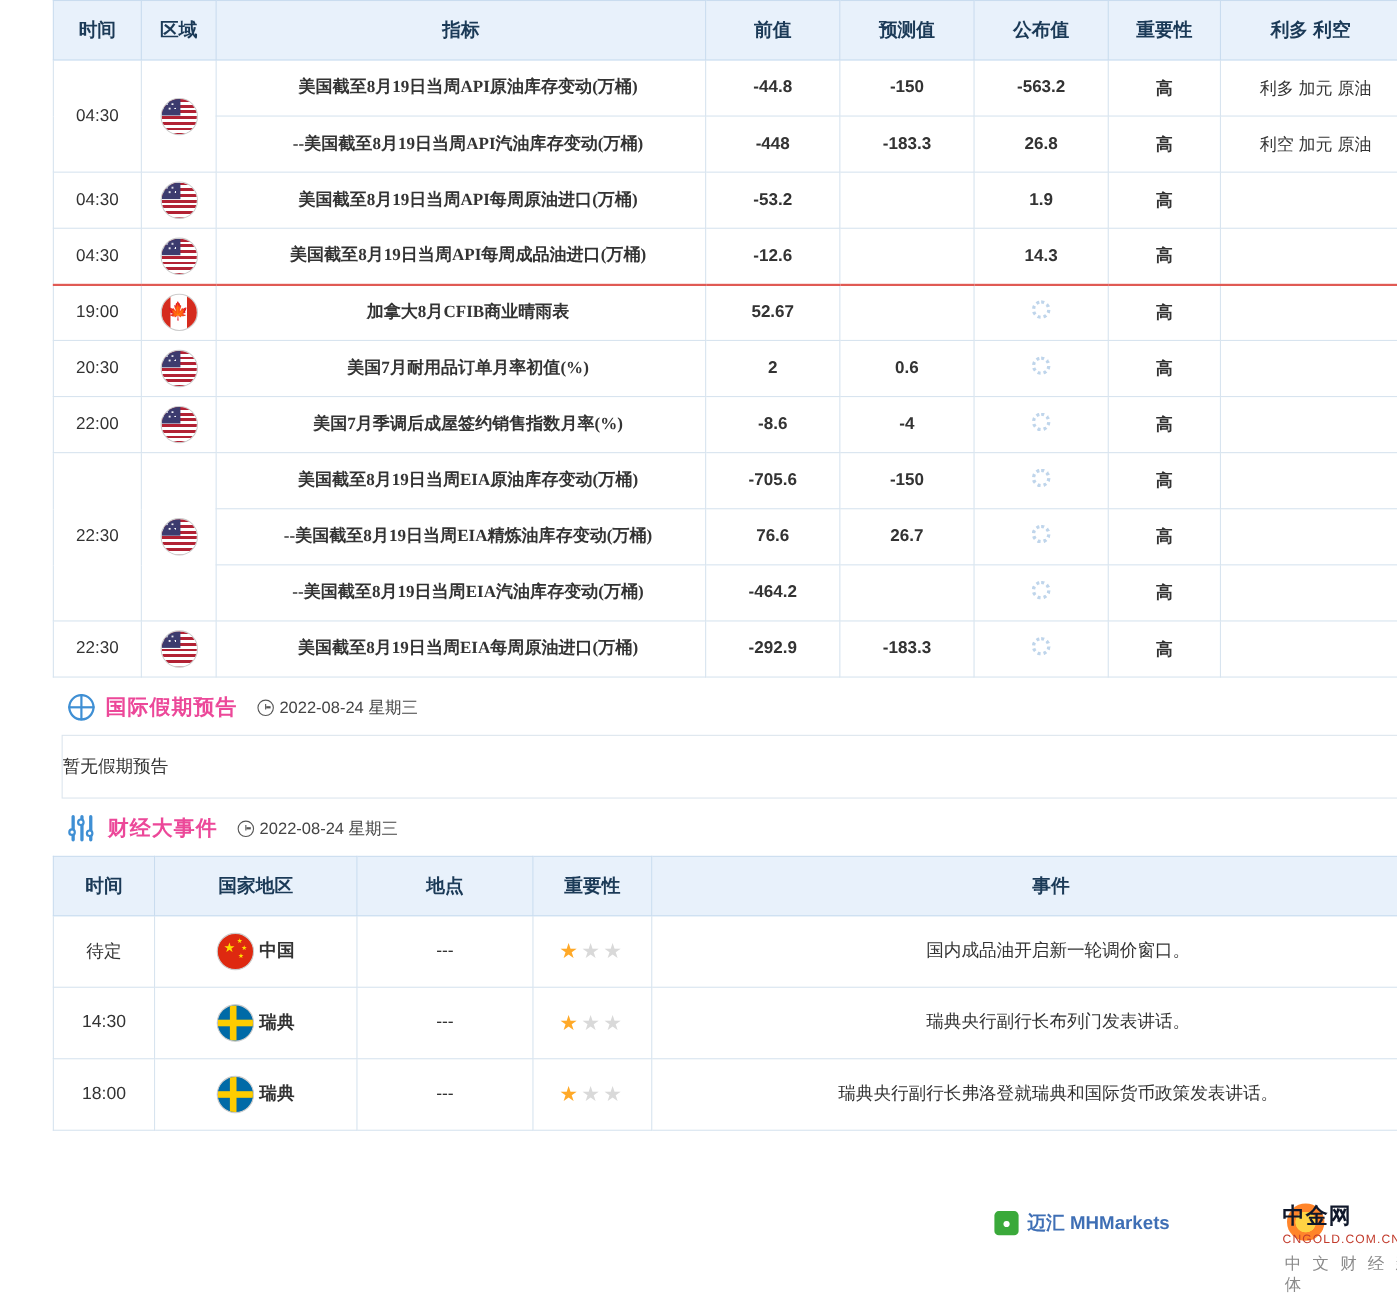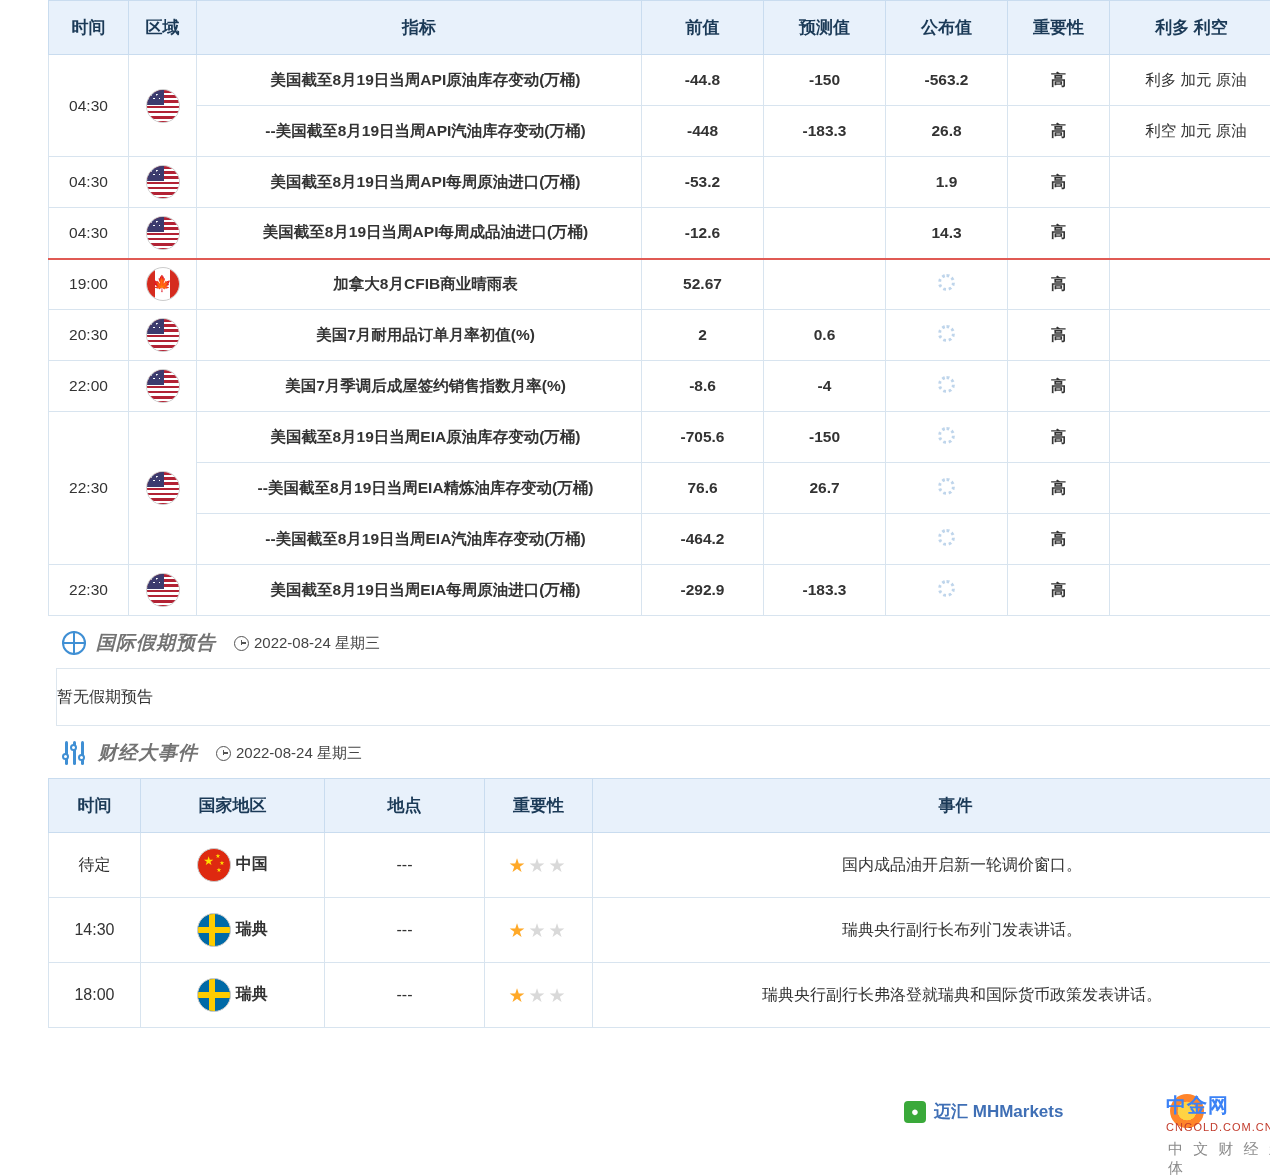--- a/index.html
+++ b/index.html
@@ -47,20 +47,21 @@
   .col-read   { width: 45px; }
 
   td.time { font-size: 16px; color: #444; }
   td.indicator {
     text-align: left;
     padding-left: 14px;
     color: #d3121a;
     font-weight: bold;
     font-size: 15.5px;
     line-height: 1.35;
+    font-family: Liberation Serif, serif;
   }
   td.num {
     color: #d3121a;
     font-weight: bold;
     font-size: 16px;
   }
   td.imp { color: #d3121a; font-weight: bold; font-size: 16px; }
   td.effect {
     text-align: left;
     padding-left: 10px;
@@ -169,23 +170,22 @@
     border-radius: 2px;
   }
 
   
   .section-head {
     display: flex; align-items: center;
     gap: 10px;
     padding: 14px 14px 12px 14px;
   }
   .section-title {
-    font-size: 19px; font-weight: bold; color: #737373;
+    font-size: 19px; font-weight: bold; color: #ec4899;
     letter-spacing: 1px;
-    font-style: italic;
   }
   .section-date {
     font-size: 15px; color: #444;
     display: flex; align-items: center; gap: 5px;
     margin-left: 8px;
   }
   .globe-ico {
     width: 24px; height: 24px; border-radius: 50%;
     border: 2px solid #3f8fd4; position: relative; display: inline-block;
   }
@@ -272,21 +272,21 @@
     pointer-events: none;
   }
   .wm-left { left: 856px; top: 1100px; }
   .wm-left .wm-badge {
     width: 22px; height: 22px; border-radius: 4px;
     background: #3aa93a; color: #fff; font-size: 13px;
     display: flex; align-items: center; justify-content: center;
   }
   .wm-left .wm-text { color: #3f6fb5; font-size: 17px; font-weight: bold; }
   .wm-right { left: 1118px; top: 1092px; flex-direction: column; gap: 2px; align-items: flex-start;}
-  .wm-right .wm-main { color: #3b82f6; font-size: 20px; font-weight: bold; letter-spacing: 1px;}
+  .wm-right .wm-main { color: #0f172a; font-size: 20px; font-weight: bold; letter-spacing: 1px;}
   .wm-right .wm-sub { color: #c23b2c; font-size: 11px; letter-spacing: 1px; }
   .wm-sun {
     position: absolute; left: 1122px; top: 1094px;
     width: 34px; height: 34px; border-radius: 50%;
     background: radial-gradient(circle at 50% 50%, #ffcf33 0 38%, #ff7a18 40% 100%);
     opacity: .92;
   }
   .wm-bottom {
     position: absolute; left: 1120px; top: 1140px;
     color: #8a8a8a; font-size: 15px; letter-spacing: 3px;

